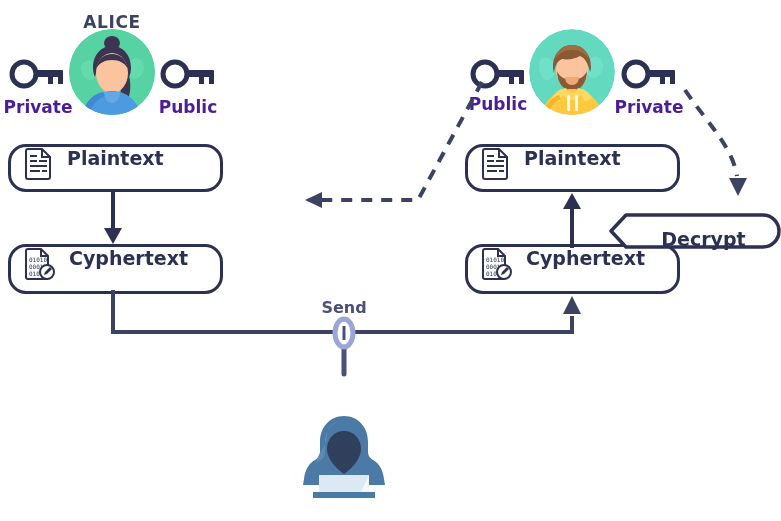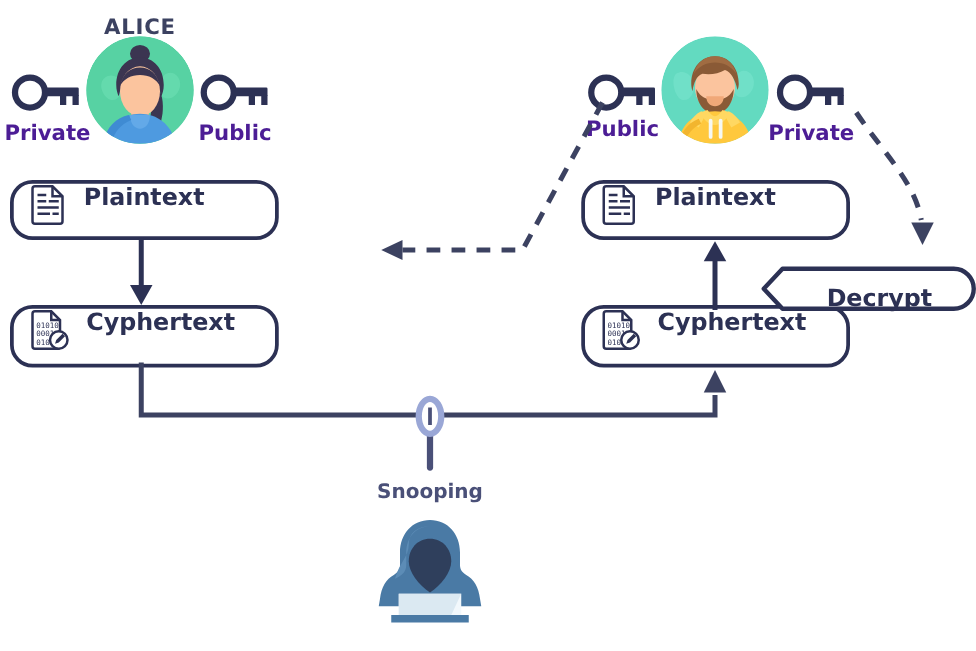--- a/index.html
+++ b/index.html
@@ -288,28 +288,28 @@
   <svg class="abs" style="left:680px; top:88px;" width="80" height="112" viewBox="0 0 80 112">
     <path d="M5 2C28 36 52 58 57 88" fill="none" stroke="#3c4261" stroke-width="4" stroke-dasharray="11 9" stroke-linecap="butt"></path>
     <path d="M58 108l-9-18h18z" fill="#3c4261"></path>
   </svg>
 
   <svg class="abs" style="left:100px; top:290px;" width="500" height="60" viewBox="0 0 500 60">
     <path d="M13 0v42h459V26" fill="none" stroke="#3c4261" stroke-width="4"></path>
     <path d="M472 6l9 18h-18z" fill="#3c4261"></path>
   </svg>
 
+  <div class="abs mid-label" style="left:294px; top:298px; width:100px;">Send</div>
 
   <svg class="abs" style="left:330px; top:316px;" width="28" height="60" viewBox="0 0 28 60">
     <path d="M14 24v34" stroke="#4a5078" stroke-width="5" fill="none" stroke-linecap="round"></path>
     <ellipse cx="14" cy="17" rx="9" ry="14" fill="#ffffff" stroke="#9aa7d6" stroke-width="5"></ellipse>
     <path d="M14 10v14" stroke="#4a5078" stroke-width="3" fill="none"></path>
   </svg>
 
-  <div class="abs mid-label" style="left:284px; top:383px; width:120px;">Snooping</div>
 
   <div class="abs" style="left:301px; top:412px;">
     <svg width="86" height="86" viewBox="0 0 86 86">
 
       <path d="M43 4c-14 0-24 11-24 26v10c0 4-2 6-5 8-6 3-10 10-11 19l-1 6h82l-1-6c-1-9-5-16-11-19-3-2-5-4-5-8V30C67 15 57 4 43 4z" fill="#4a7aa5"></path>
 
       <path d="M43 9c-11 0-19 9-19 21v10c0 5-3 8-7 10l-2 1c3-12 11-18 11-27C26 14 33 9 43 9z" fill="#5c8cb6"></path>
 
       <path d="M43 19c-10 0-17 8-17 18 0 9 8 19 17 25 9-6 17-16 17-25 0-10-7-18-17-18z" fill="#2f3f5c"></path>
 

